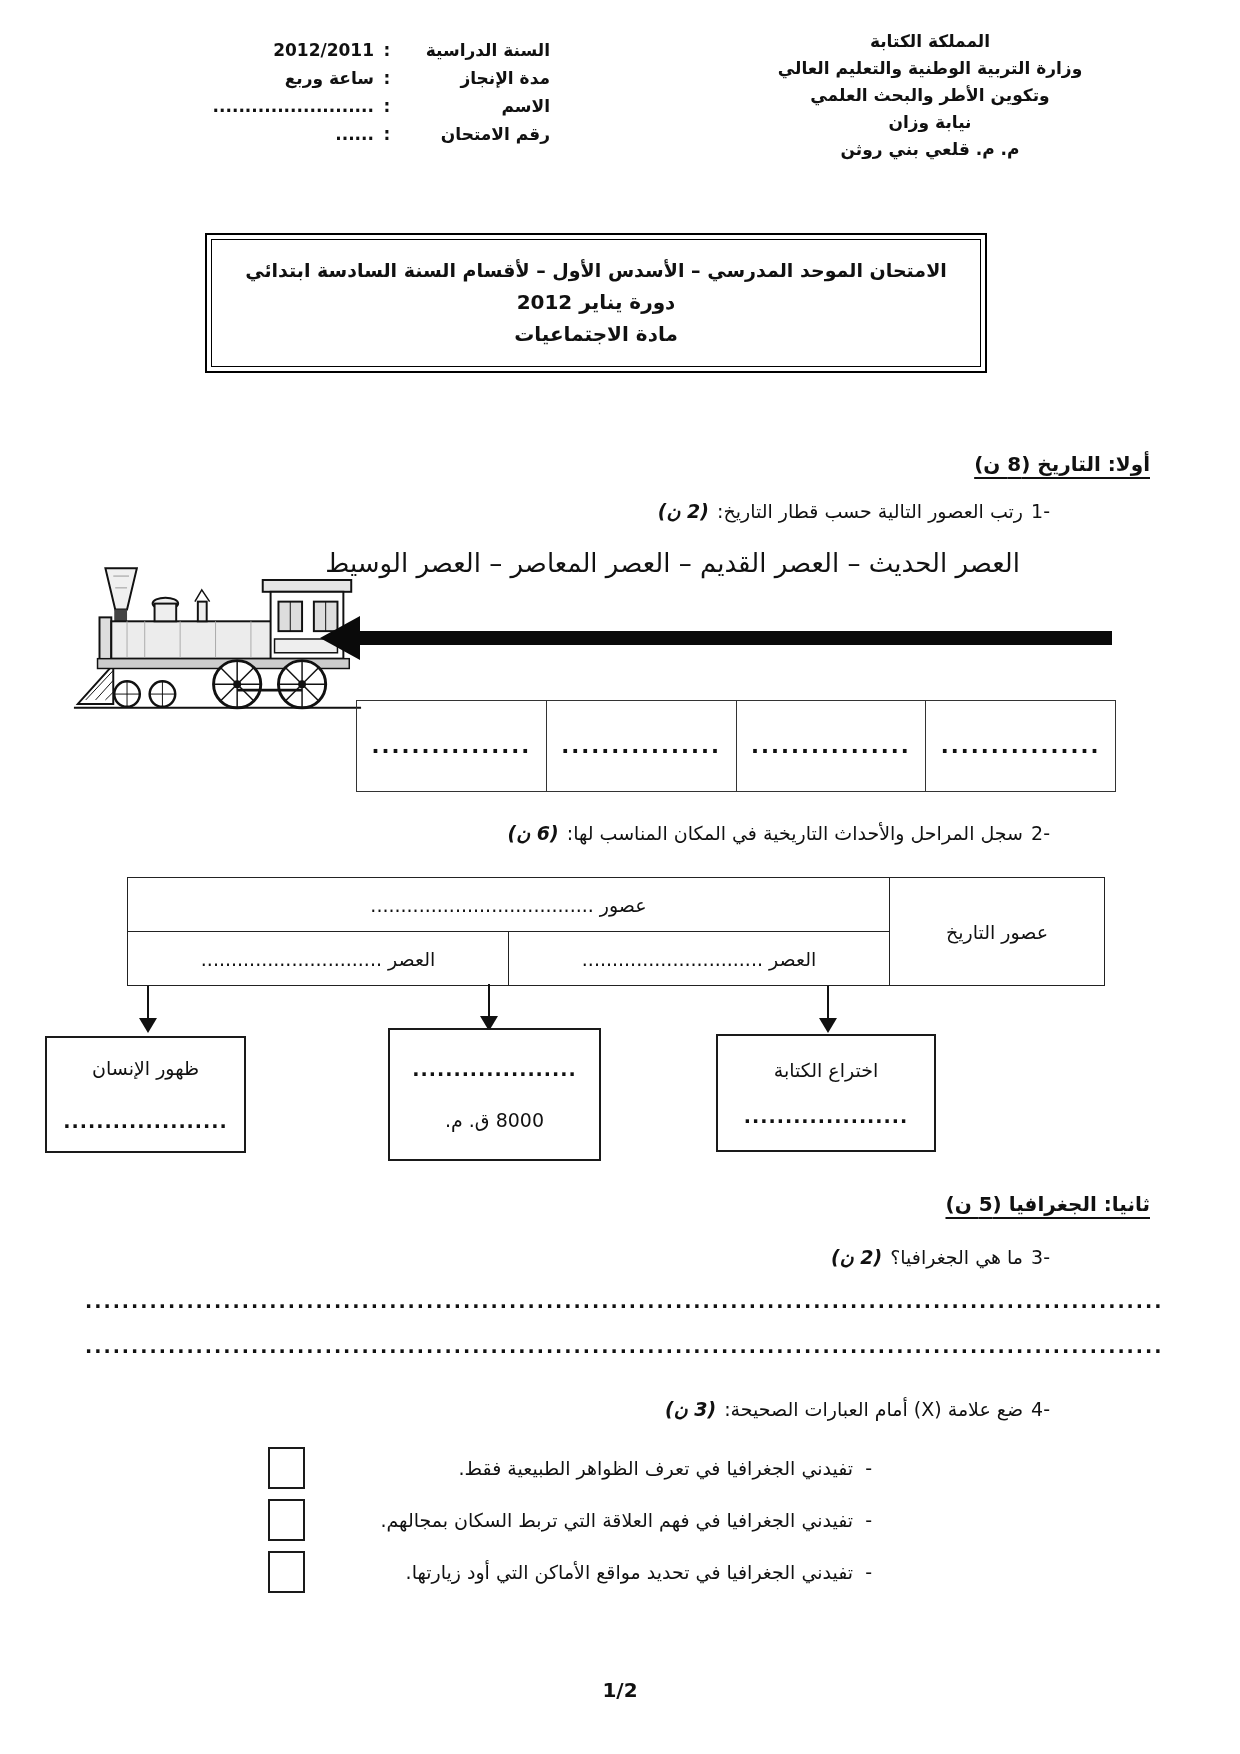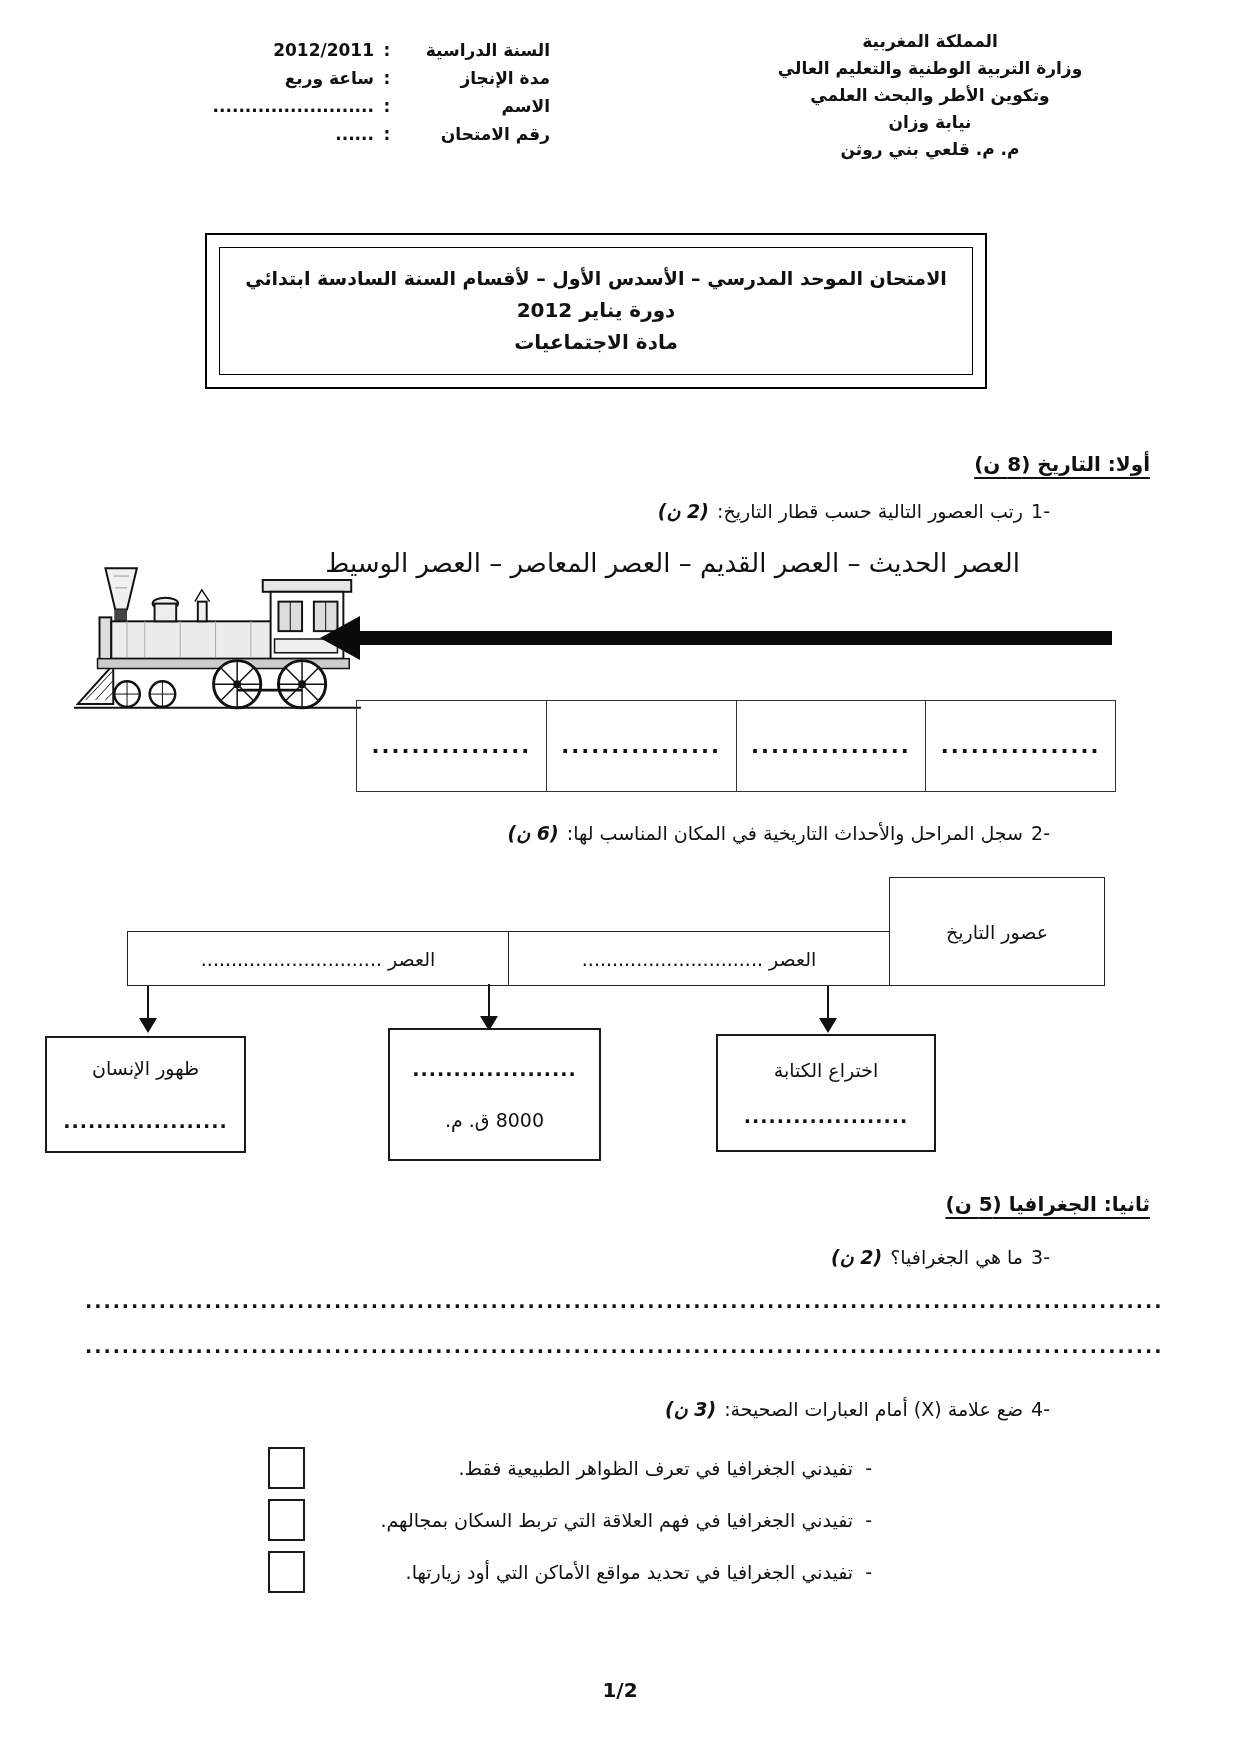--- a/index.html
+++ b/index.html
@@ -10,21 +10,21 @@
   
   .ministry { position:absolute; top:28px; left:700px; width:460px; text-align:center;
               font-size:17px; font-weight:bold; line-height:27px; direction:rtl; }
   .info-block { position:absolute; top:40px; left:130px; width:420px; direction:rtl; }
   .info-row { display:flex; align-items:baseline; height:28px; font-size:17px; font-weight:bold; }
   .info-row .lbl { width:150px; }
   .info-row .colon { width:26px; text-align:center; }
   .info-row .val { white-space:nowrap; direction:ltr; unicode-bidi:isolate; }
 
   
-  .title-box { position:absolute; top:233px; left:205px; width:782px; border:2px solid #000; padding:12px; }
+  .title-box { position:absolute; top:233px; left:205px; width:782px; border:2px solid #000; padding:4px; }
   .title-inner { border:1px solid #000; text-align:center; direction:rtl; padding:14px 6px 16px; }
   .title-l1 { font-size:19px; font-weight:bold; line-height:32px; }
   .title-l2, .title-l3 { font-size:20px; font-weight:bold; line-height:32px; }
 
   
   .sec-heading { position:absolute; right:90px; direction:rtl; font-size:20px; font-weight:bold;
                  text-decoration:underline; text-decoration-thickness:2px; text-underline-offset:6px; }
   .q-row { position:absolute; right:190px; direction:rtl; display:flex; gap:8px; align-items:baseline;
            font-size:19px; white-space:nowrap; }
   .q-num { direction:ltr; unicode-bidi:isolate; }
@@ -83,21 +83,21 @@
 
   .page-num { position:absolute; top:1678px; left:0; width:100%; text-align:center;
               font-size:20px; font-weight:bold; }
 </style>
 </head>
 <body>
 
 <div class="page">
 
   <div class="ministry">
-    <div>المملكة المغربية</div>
+    <div>المملكة الكتابة</div>
     <div>وزارة التربية الوطنية والتعليم العالي</div>
     <div>وتكوين الأطر والبحث العلمي</div>
     <div>نيابة وزان</div>
     <div>م. م. قلعي بني روثن</div>
   </div>
 
   <div class="info-block">
     <div class="info-row">
       <span class="lbl">السنة الدراسية</span>
       <span class="colon">:</span>
@@ -203,20 +203,21 @@
   </div>
 
   <div class="q-row" style="top:822px;">
     <span class="q-num">2-</span>
     <span>سجل المراحل والأحداث التاريخية في المكان المناسب لها:</span>
     <span class="q-points">(6 ن)</span>
   </div>
 
   <div class="eras-table">
     <div class="cell-head">عصور التاريخ</div>
+    <div class="cell-top">عصور .....................................</div>
     <div class="cell-br">العصر ..............................</div>
     <div class="cell-bl">العصر ..............................</div>
   </div>
 
   <div class="down-arrow da-right">
       <div class="stem"></div>
       <div class="tip"></div>
     </div>
   <div class="down-arrow da-mid">
       <div class="stem"></div>

